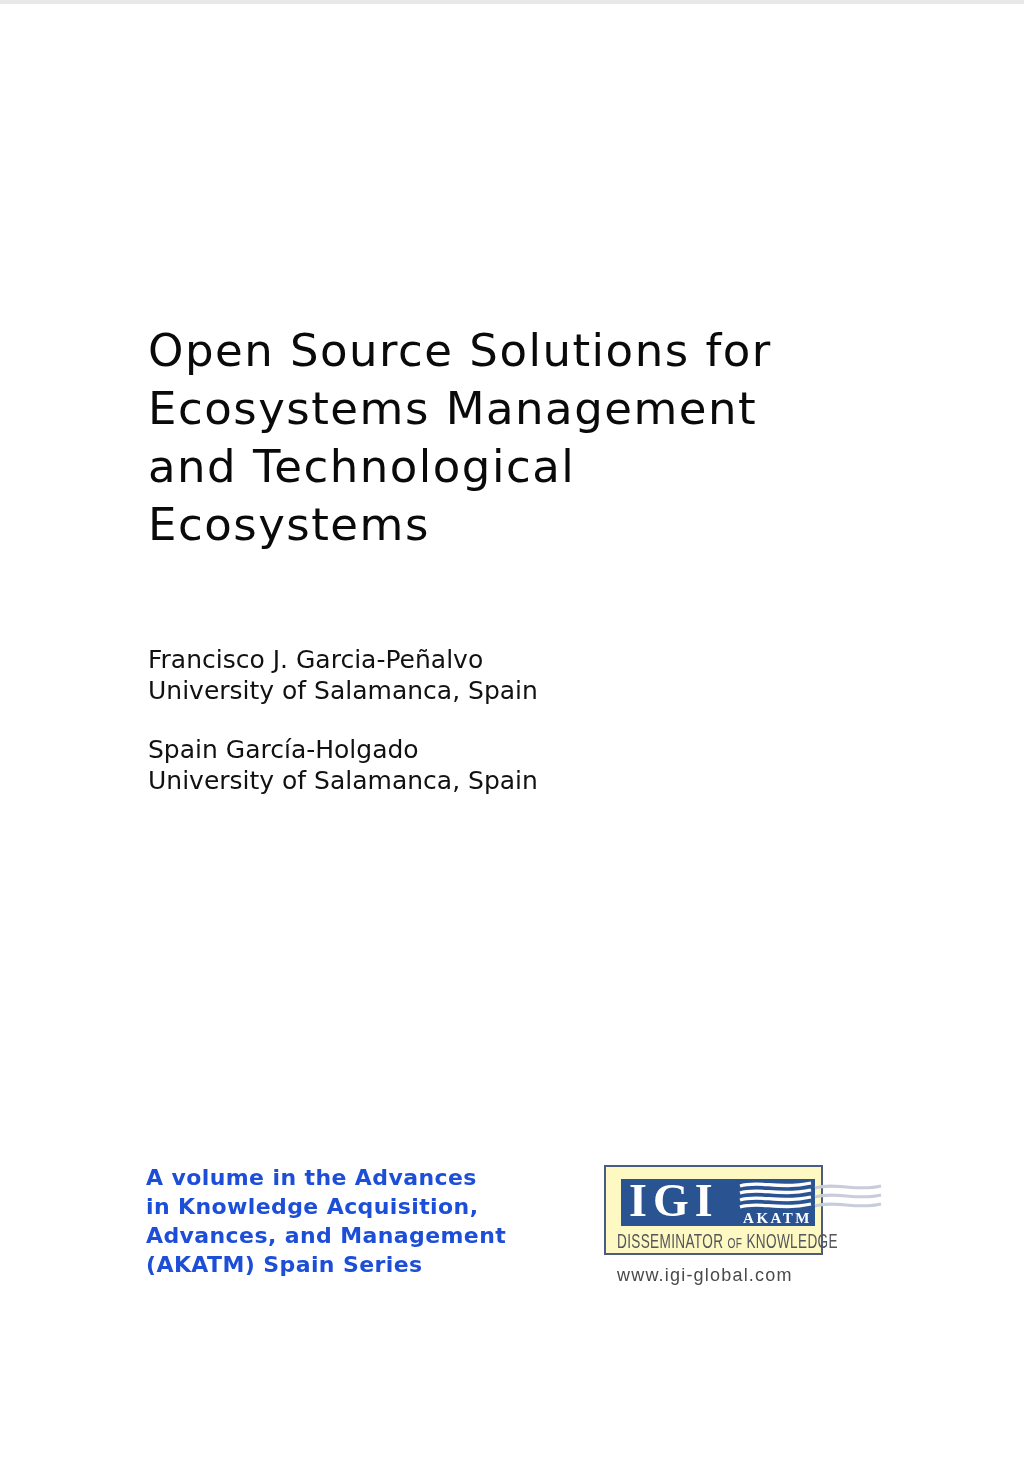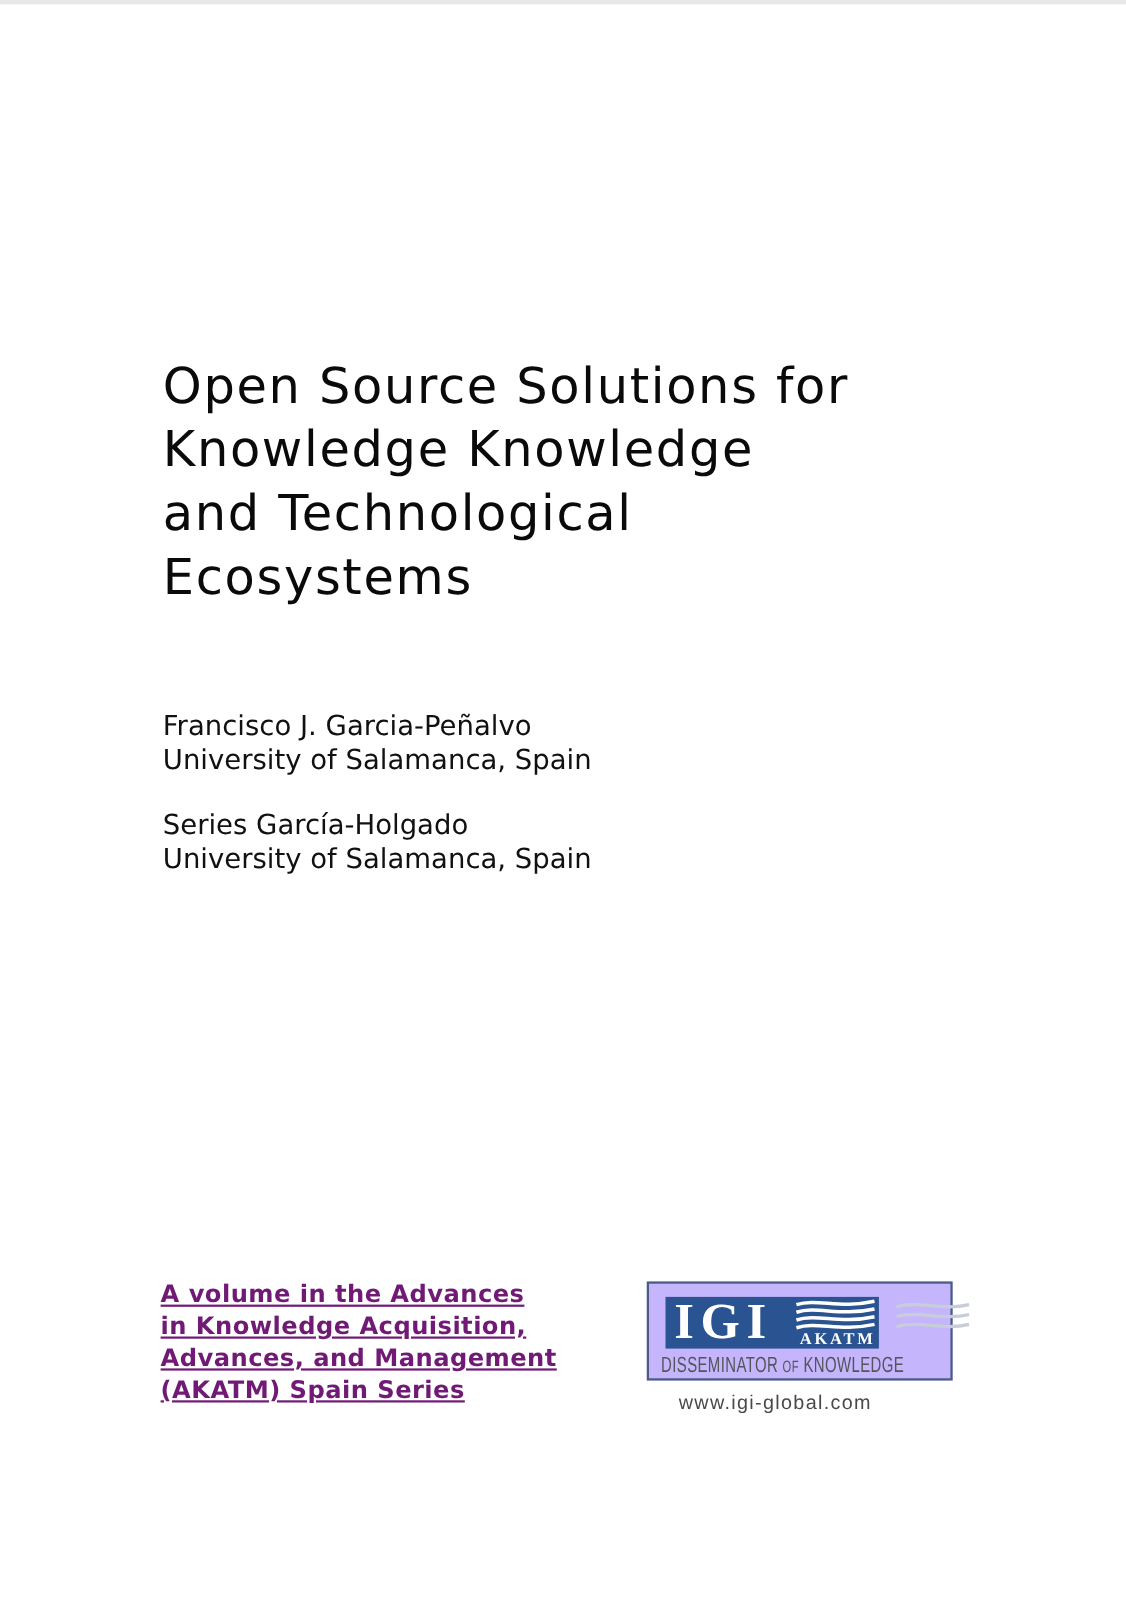--- a/index.html
+++ b/index.html
@@ -40,32 +40,31 @@
 
   
   .series-note {
     position: absolute;
     left: 146px;
     top: 1159px;
     font-size: 22px;
     line-height: 29px;
     font-weight: bold;
     letter-spacing: 0.4px;
-    color: #701a75;
-    text-decoration: underline;
+    color: #1d4ed8;
   }
 
   
   .logo-box {
     position: absolute;
-    left: 588px;
+    left: 604px;
     top: 1161px;
-    width: 278px;
+    width: 219px;
     height: 90px;
-    background: #c4b5fd;
+    background: #fef9c3;
     border: 2px solid #4a5c84;
   }
   .logo-blue {
     position: absolute;
     left: 15px;
     top: 12px;
     width: 194px;
     height: 47px;
     background: #2a5392;
   }
@@ -130,32 +129,32 @@
     color: #48494b;
   }
 </style>
 </head>
 <body>
 
 <div class="page">
 
   <div class="book-title">
     <div>Open Source Solutions for</div>
-    <div>Knowledge Knowledge</div>
+    <div>Ecosystems Management</div>
     <div>and Technological</div>
     <div>Ecosystems</div>
   </div>
 
   <div class="authors">
     <div class="author-block">
       <div>Francisco J. Garcia-Peñalvo</div>
       <div class="affiliation">University of Salamanca, Spain</div>
     </div>
     <div class="author-block">
-      <div>Series García-Holgado</div>
+      <div>Spain García-Holgado</div>
       <div class="affiliation">University of Salamanca, Spain</div>
     </div>
   </div>
 
   <div class="series-note">
     <div>A volume in the Advances</div>
     <div>in Knowledge Acquisition,</div>
     <div>Advances, and Management</div>
     <div>(AKATM) Spain Series</div>
   </div>

